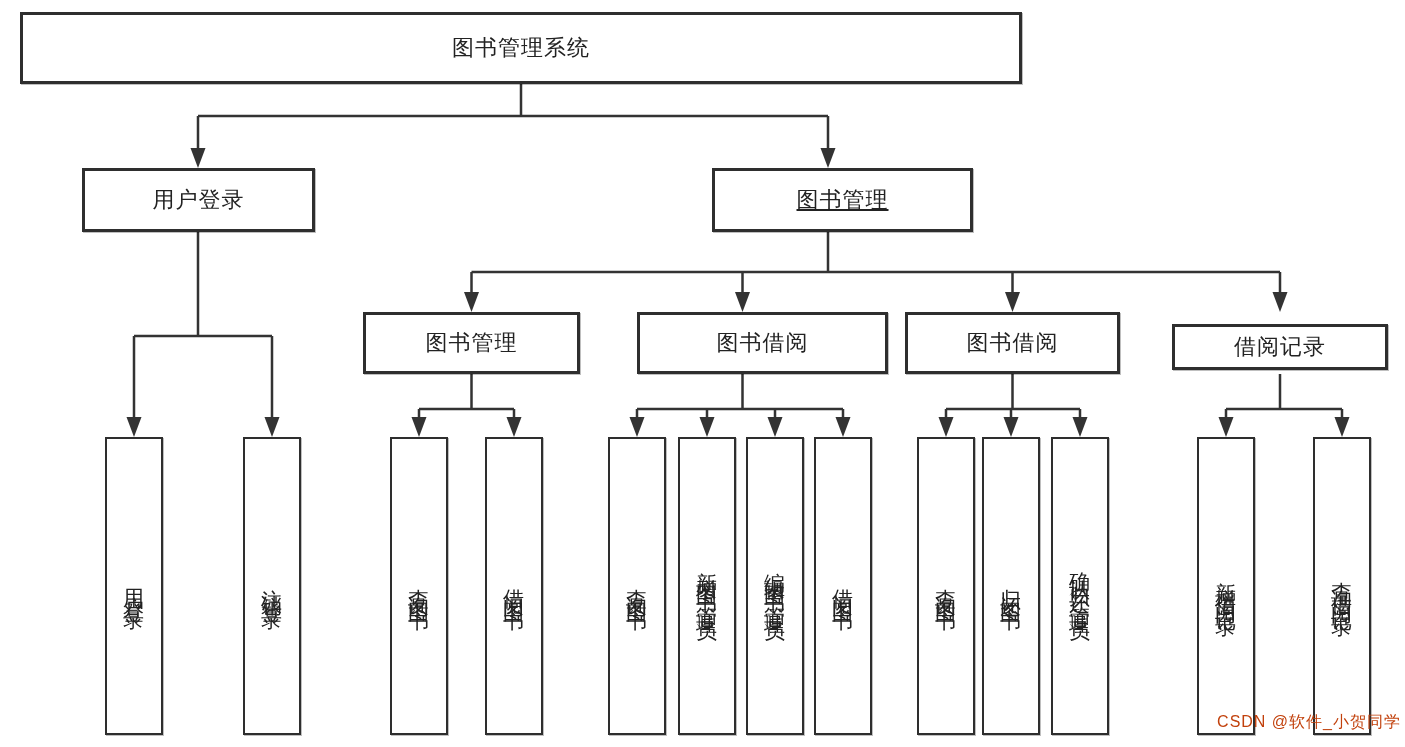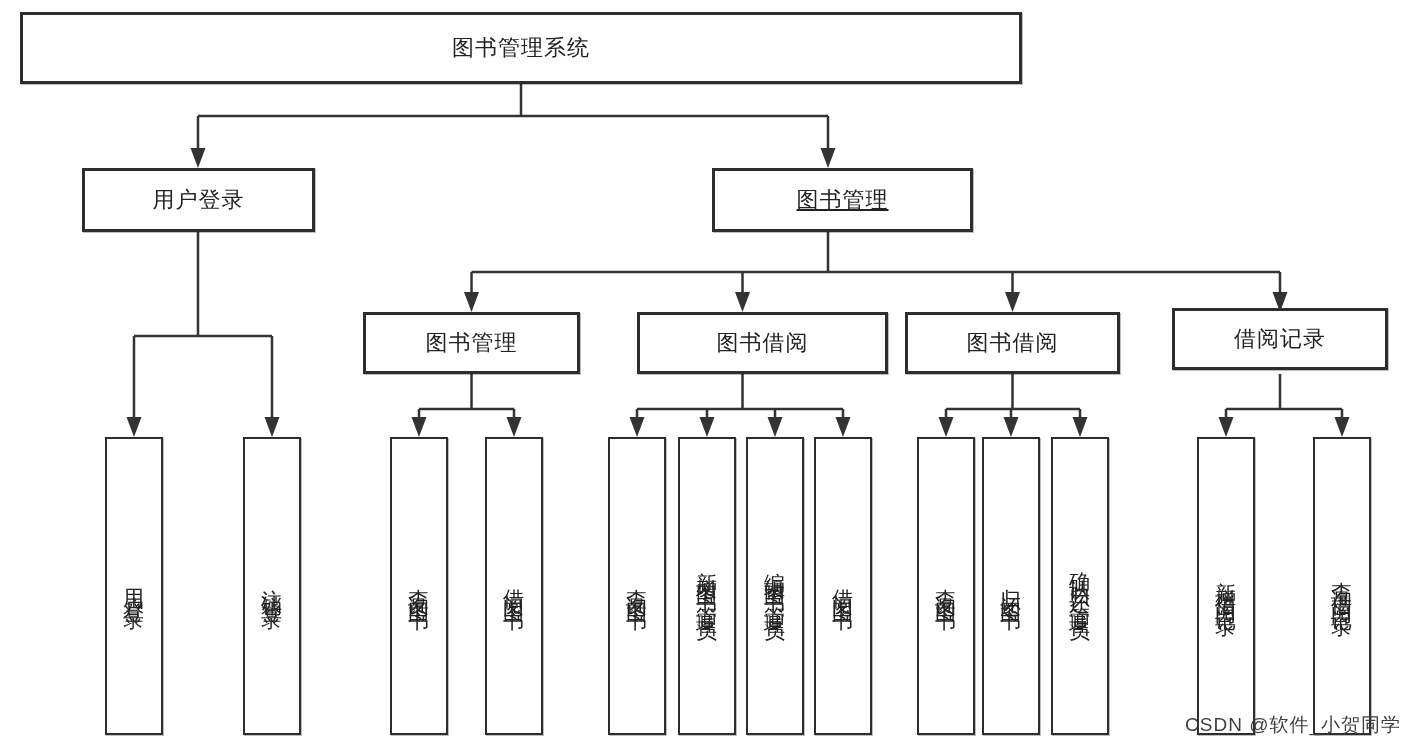--- a/index.html
+++ b/index.html
@@ -35,22 +35,22 @@
     text-orientation: mixed;
     font-size: 21px;
     letter-spacing: 7px;
     line-height: 1;
     padding: 6px 0;
   }
   .watermark {
     position: absolute;
     right: 4px;
     top: 712px;
-    font-size: 19px;
-    color: #404040;
+    font-size: 16px;
+    color: #c2410c;
     letter-spacing: 1px;
     white-space: nowrap;
   }
 </style>
 </head>
 <body>
 
 <div class="canvas">
 
   <svg class="connectors" viewBox="0 0 1405 747" xmlns="http://www.w3.org/2000/svg">
@@ -106,21 +106,21 @@
 
   <div class="node" style="left:363px; top:312px; width:217px; height:62px;">
     <span>图书管理</span>
   </div>
   <div class="node" style="left:637px; top:312px; width:251px; height:62px;text-align:right;">
     <span>图书借阅</span>
   </div>
   <div class="node" style="left:905px; top:312px; width:215px; height:62px;">
     <span>图书借阅</span>
   </div>
-  <div class="node" style="left:1172px; top:308px; width:216px; height:62px;">
+  <div class="node" style="left:1172px; top:324px; width:216px; height:46px;">
     <span>借阅记录</span>
   </div>
 
   <div class="node leaf" style="left:105px; top:437px; width:58px; height:298px;">
     <span>用户登录</span>
   </div>
   <div class="node leaf" style="left:243px; top:437px; width:58px; height:298px;">
     <span>注销登录</span>
   </div>
 

